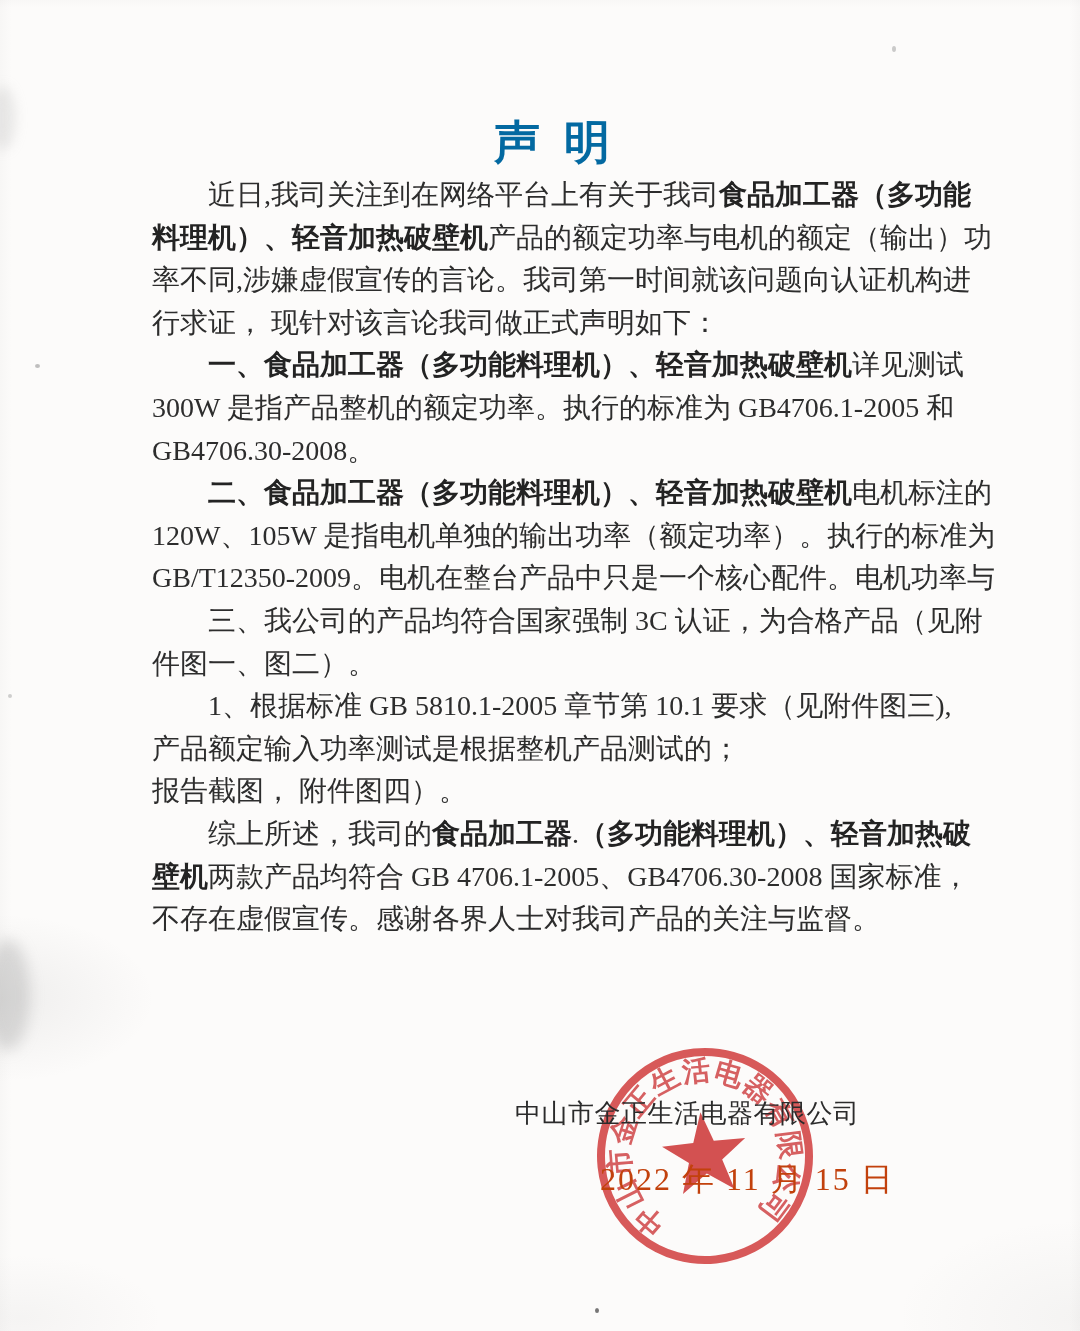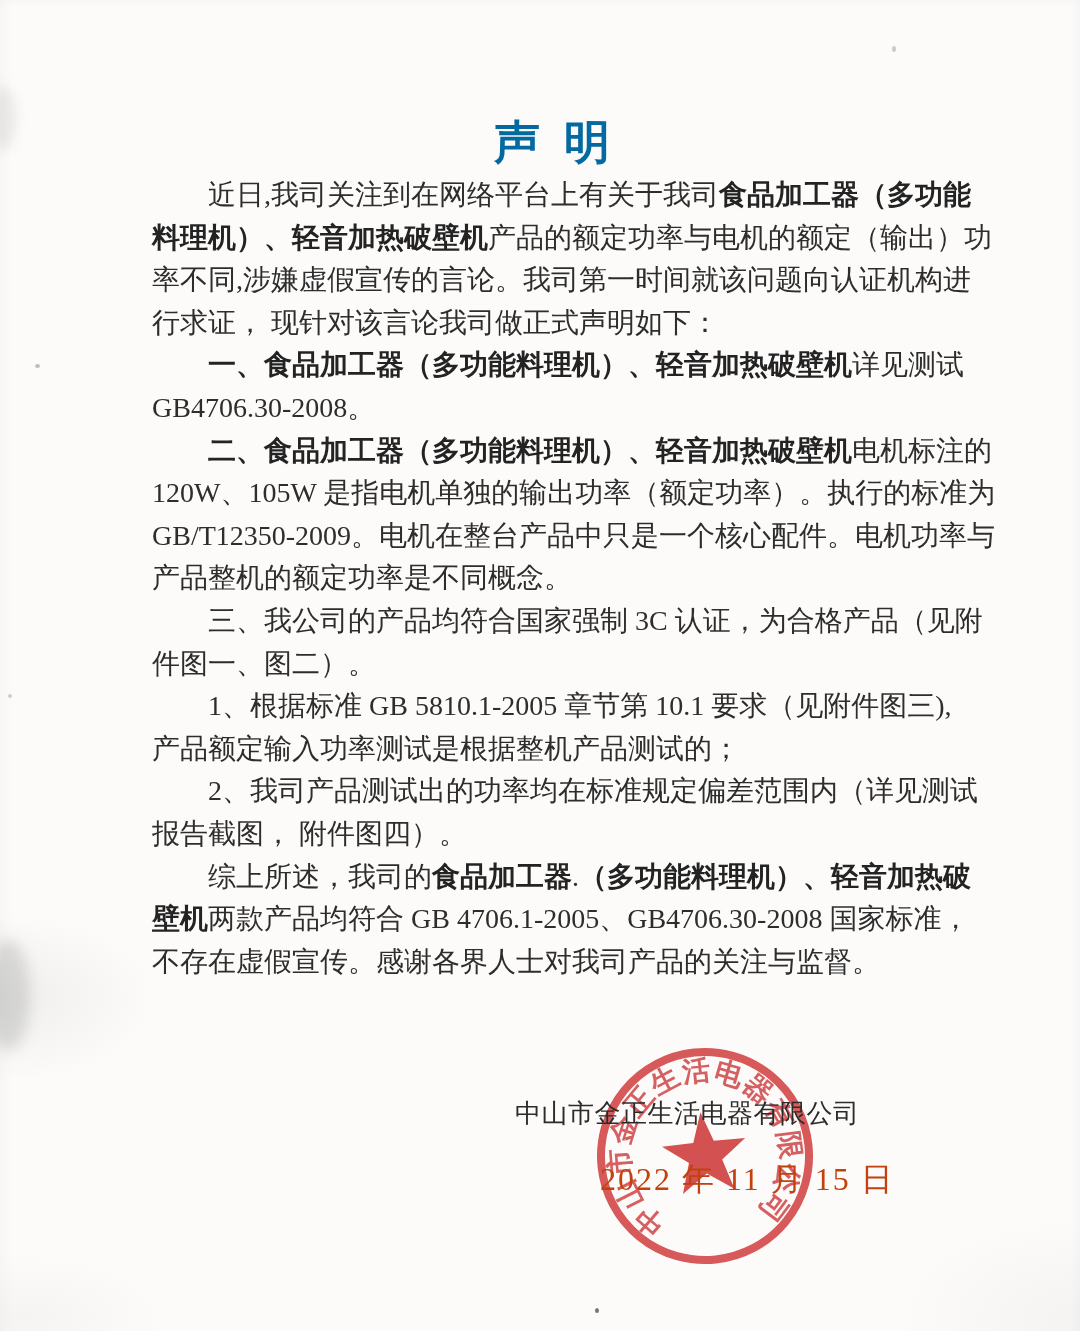--- a/index.html
+++ b/index.html
@@ -82,30 +82,29 @@
   <div class="title">
     <span>声明</span>
   </div>
 
   <div class="body-block">
       <div class="line indent"><span>近日,我司关注到在网络平台上有关于我司</span><span class="b">食品加工器（多功能</span></div>
       <div class="line"><span class="b">料理机）、轻音加热破壁机</span><span>产品的额定功率与电机的额定（输出）功</span></div>
       <div class="line"><span>率不同,涉嫌虚假宣传的言论。我司第一时间就该问题向认证机构进</span></div>
       <div class="line end"><span>行求证， 现针对该言论我司做正式声明如下：</span></div>
       <div class="line indent"><span class="b">一、</span><span class="b">食品加工器（多功能料理机）、轻音加热破壁机</span><span>详见测试</span></div>
+      <div class="line"><span>300W 是指产品整机的额定功率。执行的标准为 GB4706.1-2005 和</span></div>
       <div class="line end"><span>GB4706.30-2008。</span></div>
       <div class="line indent"><span class="b">二、</span><span class="b">食品加工器（多功能料理机）、轻音加热破壁机</span><span>电机标注的</span></div>
       <div class="line"><span>120W、105W 是指电机单独的输出功率（额定功率）。执行的标准为</span></div>
       <div class="line"><span>GB/T12350-2009。电机在整台产品中只是一个核心配件。电机功率与</span></div>
-      <div class="line end"><span>产品整机的额定功率是不同概念。</span></div>
       <div class="line indent"><span>三、我公司的产品均符合国家强制 3C 认证，为合格产品（见附</span></div>
       <div class="line end"><span>件图一、图二）。</span></div>
       <div class="line indent"><span>1、根据标准 GB 5810.1-2005 章节第 10.1 要求（见附件图三),</span></div>
       <div class="line end"><span>产品额定输入功率测试是根据整机产品测试的；</span></div>
-      <div class="line indent"><span>2、我司产品测试出的功率均在标准规定偏差范围内（详见测试</span></div>
       <div class="line end"><span>报告截图， 附件图四）。</span></div>
       <div class="line indent"><span>综上所述，我司的</span><span class="b">食品加工器</span><span>.</span><span class="b">（多功能料理机）、轻音加热破</span></div>
       <div class="line"><span class="b">壁机</span><span>两款产品均符合 GB 4706.1-2005、GB4706.30-2008 国家标准，</span></div>
       <div class="line end"><span>不存在虚假宣传。感谢各界人士对我司产品的关注与监督。</span></div>
     </div>
 
   <div class="stamp">
     <svg width="260" height="260" viewBox="-130 -130 260 260">
       <g transform="rotate(-6)">
         <circle cx="0" cy="0" r="104" fill="none" stroke="#d24343" stroke-width="8"></circle>

